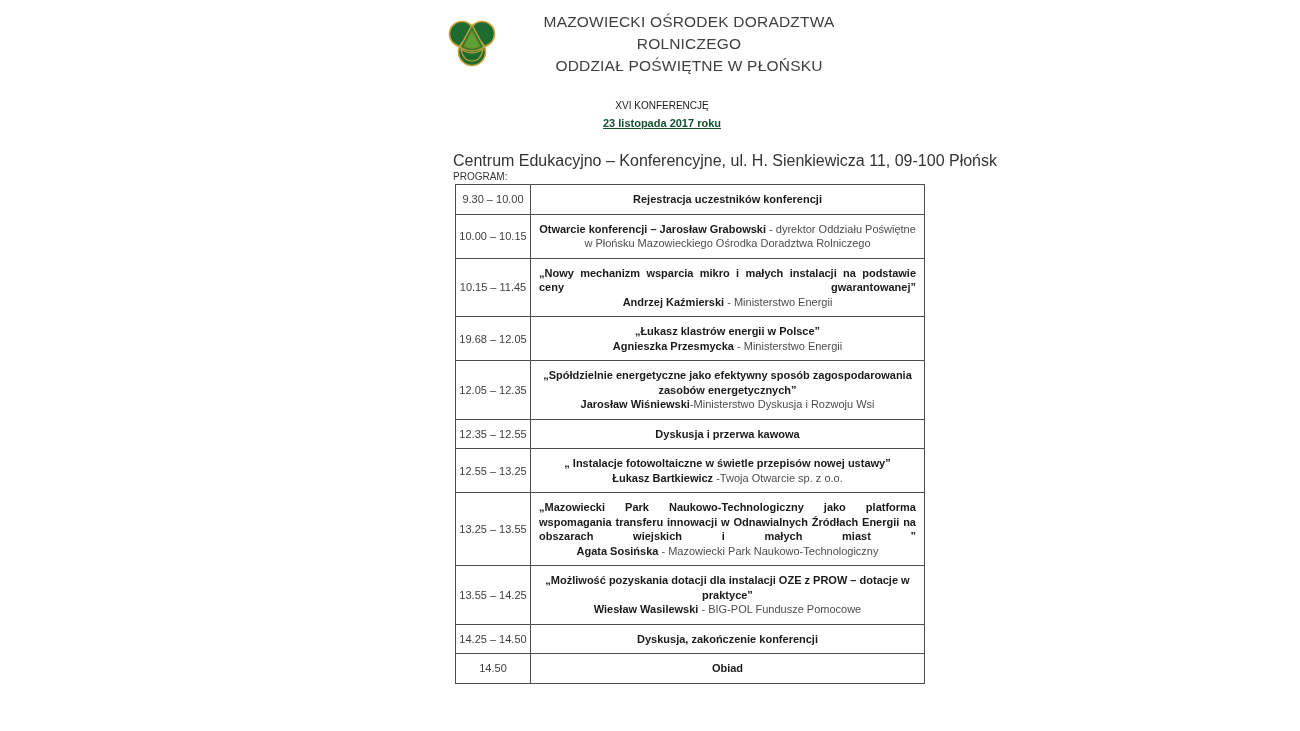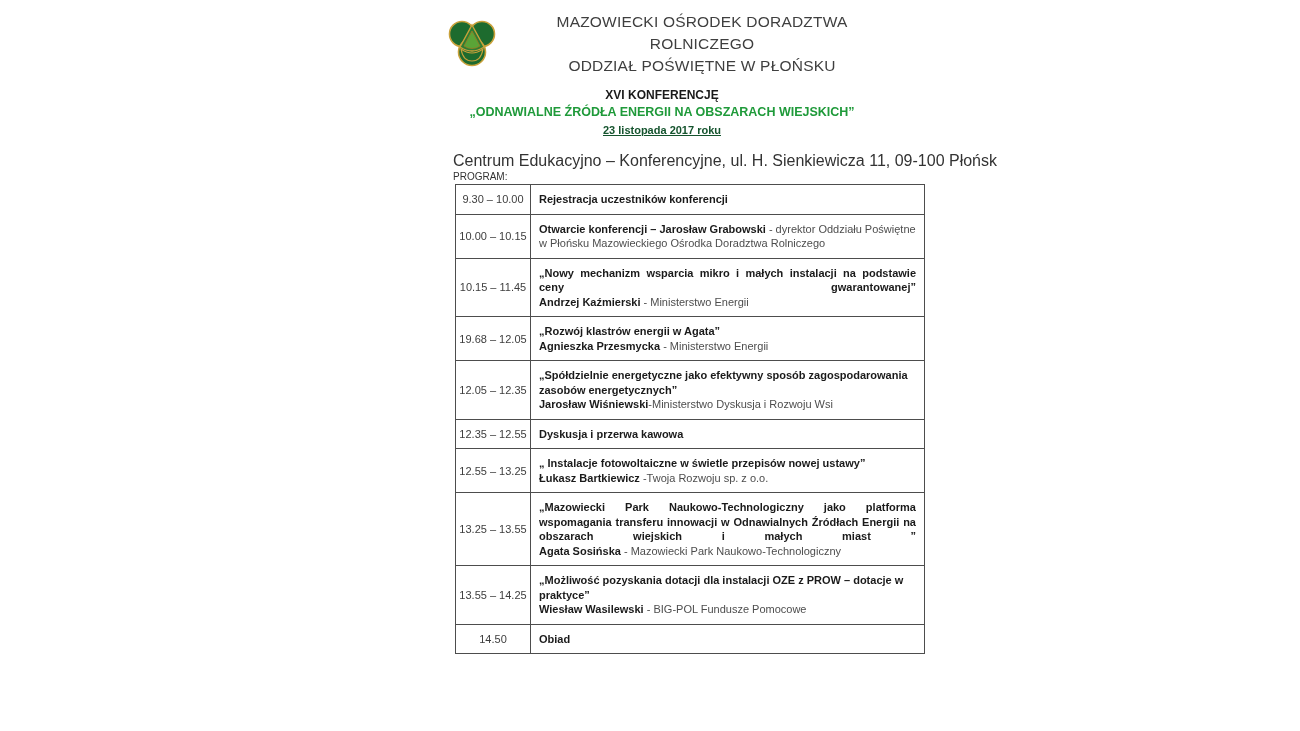--- a/index.html
+++ b/index.html
@@ -9,36 +9,36 @@
     font-family:"Liberation Sans", sans-serif;
     color:#262626;
     position:relative;
     overflow:hidden;
   }
   .page { position:absolute; left:0; top:0; width:1300px; height:731px; background:#ffffff; }
 
   
   .header {
     position:absolute; left:448px; top:11px;
-    display:flex; align-items:center; gap:24px;
+    display:flex; align-items:center; gap:11px;
   }
   .logo { width:48px; height:50px; flex:0 0 auto; }
   .org-name {
     width:364px; text-align:center;
     font-size:15.5px; line-height:22px;
     color:#3f3f3f; letter-spacing:0.2px;
   }
 
   
   .intro {
     position:absolute; left:455px; top:83px; width:414px;
     text-align:center;
   }
   .invite      { font-size:11px;  color:#4d4d4d; line-height:13px; }
-  .conf-number { font-size:12px; font-weight:bold; color:#1a1a1a; margin-top:5px; line-height:14px; }
+  .conf-number { font-size:10px; font-weight:normal; color:#1a1a1a; margin-top:16px; line-height:14px; }
   .conf-title  { font-size:12.5px; font-weight:bold; margin-top:3px; line-height:15px; }
   .conf-date   { font-size:11px;  font-weight:bold; color:#14532d; margin-top:3px; line-height:15px;text-decoration:underline; }
 
   .venue {
     position:absolute; left:453px; top:152px;
     font-size:16px; color:#333333;
   }
   .program-label {
     position:absolute; left:453px; top:171px;
     font-size:10px; color:#333333;
@@ -55,21 +55,21 @@
   }
   td.time-cell {
     width:70px; text-align:center;
     font-size:11px; color:#3d3d3d;
     padding:8px 2px;
   }
   td.content-cell {
     padding:7px 8px;
     font-size:11px; line-height:14.5px;
   }
-  .para { margin:0; }
+  .para { margin:0;text-align:center; }
   .para.justify { text-align:justify; text-align-last:justify; }
   .seg { color:#4d4d4d; }
   .seg.bold { font-weight:bold; color:#1a1a1a; }
 </style>
 </head>
 <body>
 
 <div class="page">
 
   <div class="header">
@@ -82,21 +82,20 @@
       <path d="M13 30 Q24 38 35 30 Q33 42 24 42 Q15 42 13 30 Z" fill="#1d6b2e" stroke="#c9a13b" stroke-width="1.2"></path>
     </svg>
     <div class="org-name">
       <div>MAZOWIECKI OŚRODEK DORADZTWA ROLNICZEGO</div>
       <div>ODDZIAŁ POŚWIĘTNE W PŁOŃSKU</div>
     </div>
   </div>
 
   <div class="intro">
     <div class="conf-number">XVI KONFERENCJĘ</div>
-    <div class="conf-title" style="color: rgb(31, 154, 58);">„ODNAWIALNE ŹRÓDŁA ENERGII NA OBSZARACH WIEJSKICH”</div>
     <div class="conf-date">23 listopada 2017 roku</div>
   </div>
 
   <div class="venue">Centrum Edukacyjno – Konferencyjne, ul. H. Sienkiewicza 11, 09-100 Płońsk</div>
   <div class="program-label">PROGRAM:</div>
 
   <table class="program">
     <tbody id="program-body">
         <tr>
     <td class="time-cell">9.30 – 10.00</td>
@@ -113,59 +112,65 @@
         <tr>
     <td class="time-cell">10.15 – 11.45</td>
     <td class="content-cell">
             <div class="para justify"><span class="seg bold">„Nowy mechanizm wsparcia mikro i małych instalacji na podstawie ceny gwarantowanej”</span></div>
             <div class="para"><span class="seg bold">Andrzej Kaźmierski</span><span class="seg"> - Ministerstwo Energii</span></div>
           </td>
   </tr>
         <tr>
     <td class="time-cell">19.68 – 12.05</td>
     <td class="content-cell">
-            <div class="para"><span class="seg bold">„Rozwój klastrów energii w Agata”</span></div>
+            <div class="para"><span class="seg bold">„Łukasz klastrów energii w Polsce”</span></div>
             <div class="para"><span class="seg bold">Agnieszka Przesmycka</span><span class="seg"> - Ministerstwo Energii</span></div>
           </td>
   </tr>
         <tr>
     <td class="time-cell">12.05 – 12.35</td>
     <td class="content-cell">
             <div class="para"><span class="seg bold">„Spółdzielnie energetyczne jako efektywny sposób zagospodarowania zasobów energetycznych”</span></div>
             <div class="para"><span class="seg bold">Jarosław Wiśniewski</span><span class="seg">-Ministerstwo Dyskusja i Rozwoju Wsi</span></div>
           </td>
   </tr>
         <tr>
     <td class="time-cell">12.35 – 12.55</td>
     <td class="content-cell">
             <div class="para"><span class="seg bold">Dyskusja i przerwa kawowa</span></div>
           </td>
   </tr>
         <tr>
     <td class="time-cell">12.55 – 13.25</td>
     <td class="content-cell">
             <div class="para"><span class="seg bold">„ Instalacje fotowoltaiczne w świetle przepisów nowej ustawy”</span></div>
-            <div class="para"><span class="seg bold">Łukasz Bartkiewicz</span><span class="seg"> -Twoja Rozwoju sp. z o.o.</span></div>
+            <div class="para"><span class="seg bold">Łukasz Bartkiewicz</span><span class="seg"> -Twoja Otwarcie sp. z o.o.</span></div>
           </td>
   </tr>
         <tr>
     <td class="time-cell">13.25 – 13.55</td>
     <td class="content-cell">
             <div class="para justify"><span class="seg bold">„Mazowiecki Park Naukowo-Technologiczny jako platforma wspomagania transferu innowacji w Odnawialnych Źródłach Energii na obszarach wiejskich i małych miast ”</span></div>
             <div class="para"><span class="seg bold">Agata Sosińska</span><span class="seg"> - Mazowiecki Park Naukowo-Technologiczny</span></div>
           </td>
   </tr>
         <tr>
     <td class="time-cell">13.55 – 14.25</td>
     <td class="content-cell">
             <div class="para"><span class="seg bold">„Możliwość pozyskania dotacji dla instalacji OZE z PROW – dotacje w praktyce”</span></div>
             <div class="para"><span class="seg bold">Wiesław Wasilewski</span><span class="seg"> - BIG-POL Fundusze Pomocowe</span></div>
           </td>
   </tr>
         <tr>
+    <td class="time-cell">14.25 – 14.50</td>
+    <td class="content-cell">
+            <div class="para"><span class="seg bold">Dyskusja, zakończenie konferencji</span></div>
+          </td>
+  </tr>
+        <tr>
     <td class="time-cell">14.50</td>
     <td class="content-cell">
             <div class="para"><span class="seg bold">Obiad</span></div>
           </td>
   </tr>
       </tbody>
   </table>
 
 </div>
 

